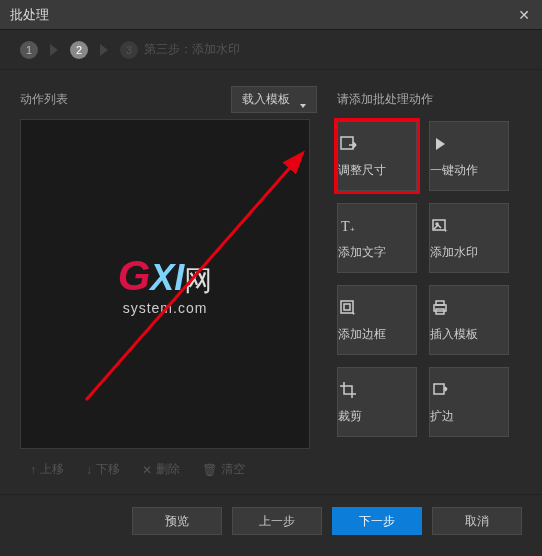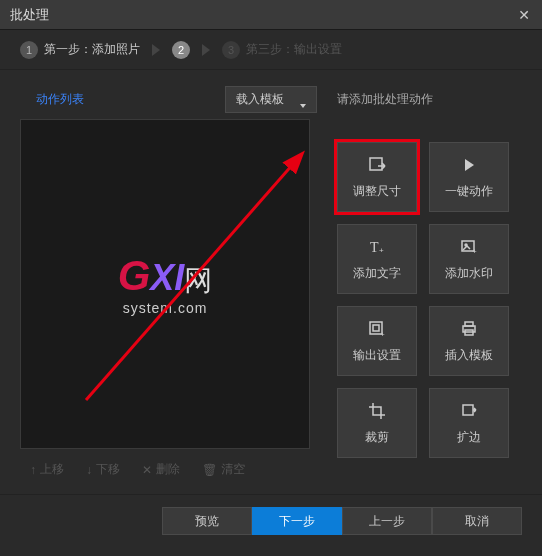--- a/index.html
+++ b/index.html
@@ -74,31 +74,31 @@
       gap: 20px;
     }
     .left-panel { flex: 1; }
     .left-header {
       display: flex;
       align-items: center;
       justify-content: space-between;
       height: 28px;
       margin-bottom: 6px;
     }
-    .left-title { color: #3b82f6; margin-left: 16px; }
+    .left-title { color: #a3a3a3; }
     .template-btn {
       background: #3a3a3a;
       border: 1px solid #4a4a4a;
       color: #ccc;
       padding: 4px 10px;
       font-size: 12px;
       cursor: pointer;
       display: flex;
       align-items: flex-end;
-      gap: 16px;
+      gap: 10px;
     }
     .template-btn .caret {
       width: 0; height: 0;
       border-left: 3px solid transparent;
       border-right: 3px solid transparent;
       border-top: 4px solid #ccc;
     }
     .list-box {
       width: 290px;
       height: 330px;
@@ -108,21 +108,21 @@
     }
     .watermark {
       position: absolute;
       top: 50%;
       left: 50%;
       transform: translate(-50%, -50%);
       text-align: center;
       pointer-events: none;
     }
     .watermark .g { font-size: 42px; font-style: italic; color: #d71345; font-weight: bold; }
-    .watermark .xi { font-size: 36px; font-style: italic; color: #8b5cf6; font-weight: bold; }
+    .watermark .xi { font-size: 36px; font-style: italic; color: #7dd3fc; font-weight: bold; }
     .watermark .wang { font-size: 28px; color: #ddd; }
     .watermark .sub { font-size: 14px; color: #ccc; letter-spacing: 1px; }
     .arrow-line {
       position: absolute;
       top: 0; left: 0;
       pointer-events: none;
     }
     .list-toolbar {
       display: flex;
       gap: 2px;
@@ -133,56 +133,56 @@
       border: none;
       color: #555;
       padding: 6px 10px;
       font-size: 12px;
       cursor: pointer;
       display: flex;
       align-items: center;
       gap: 4px;
     }
     .right-panel { width: 185px; }
-    .right-title { color: #aaa; margin-bottom: 29px; height: 28px; display: flex; align-items: center; }
+    .right-title { color: #aaa; margin-bottom: 8px; height: 28px; display: flex; align-items: center; }
     .action-grid {
       display: grid;
       grid-template-columns: 80px 80px;
       gap: 12px;
     }
     .action-btn {
       width: 80px;
       height: 70px;
       background: #3a3a3a;
       border: 1px solid #4a4a4a;
       color: #ccc;
       display: flex;
       flex-direction: column;
-      align-items: center;
+      align-items: flex-start;
       justify-content: center;
       gap: 8px;
       cursor: pointer;
       font-size: 12px;
     }
     .action-btn.highlighted {
       outline: 3px solid #e60012;
       outline-offset: 0;
     }
     .action-icon {
       width: 20px;
       height: 20px;
       display: flex;
       align-items: center;
       justify-content: center;
       color: #ccc;
     }
     .footer {
       display: flex;
       justify-content: flex-end;
-      gap: 0;
+      gap: 10px;
       padding: 12px 20px;
       border-top: 1px solid #222;
     }
     .footer-btn {
       width: 90px;
       height: 28px;
       background: #3a3a3a;
       border: 1px solid #4a4a4a;
       color: #ccc;
       font-size: 12px;
@@ -198,30 +198,29 @@
 <body>
 
 <div class="titlebar">
   <span class="titlebar-title">批处理</span>
   <span class="titlebar-close">✕</span>
 </div>
 
 <div class="steps">
   <div class="step">
     <span class="step-num">1</span>
-    <span>第一步：添加照片</span>
   </div>
   <div class="step-arrow"></div>
   <div class="step active">
     <span class="step-num">2</span>
   </div>
   <div class="step-arrow"></div>
   <div class="step inactive">
     <span class="step-num">3</span>
-    <span>第三步：输出设置</span>
+    <span>第三步：添加水印</span>
   </div>
 </div>
 
 <div class="content">
   <div class="left-panel">
     <div class="left-header">
       <span class="left-title">动作列表</span>
       <button class="template-btn">
         <span>载入模板</span>
         <span class="caret"></span>
@@ -302,21 +301,21 @@
         <span>添加水印</span>
       </button>
       <button class="action-btn">
         <span class="action-icon">
           <svg width="18" height="18" viewBox="0 0 18 18" fill="none" stroke="#ccc" stroke-width="1.5">
               <rect x="2" y="2" width="12" height="12"></rect>
               <rect x="5" y="5" width="6" height="6"></rect>
               <text x="12" y="17" font-size="8" fill="#ccc" stroke="none">+</text>
             </svg>
         </span>
-        <span>输出设置</span>
+        <span>添加边框</span>
       </button>
       <button class="action-btn">
         <span class="action-icon">
           <svg width="18" height="18" viewBox="0 0 18 18" fill="none" stroke="#ccc" stroke-width="1.5">
               <rect x="3" y="6" width="12" height="6"></rect>
               <rect x="5" y="2" width="8" height="4"></rect>
               <rect x="5" y="10" width="8" height="5"></rect>
             </svg>
         </span>
         <span>插入模板</span>
@@ -337,16 +336,16 @@
             </svg>
         </span>
         <span>扩边</span>
       </button>
     </div>
   </div>
 </div>
 
 <div class="footer">
   <button class="footer-btn">预览</button>
+  <button class="footer-btn">上一步</button>
   <button class="footer-btn primary">下一步</button>
-  <button class="footer-btn">上一步</button>
   <button class="footer-btn">取消</button>
 </div>
 
 </body></html>

